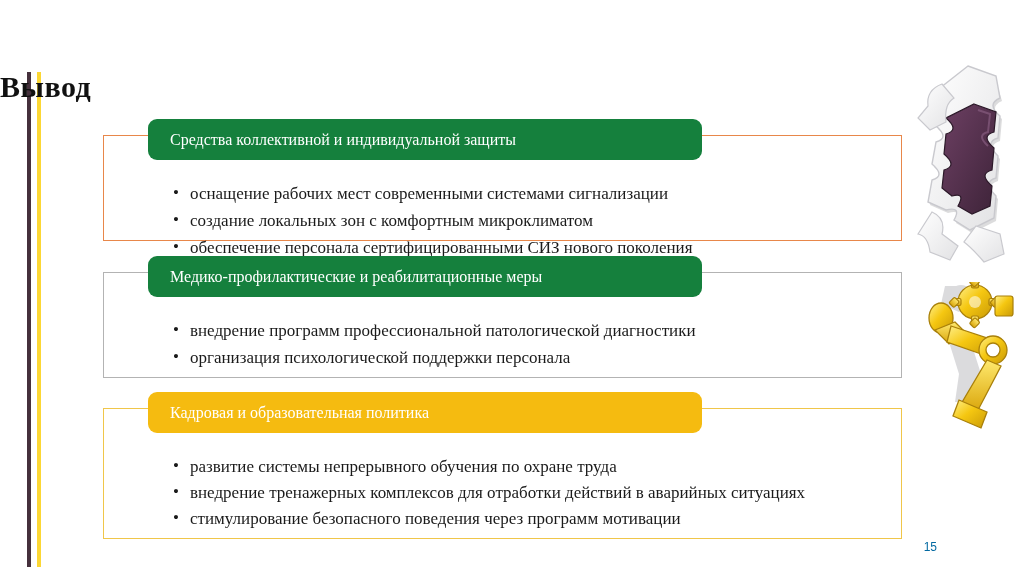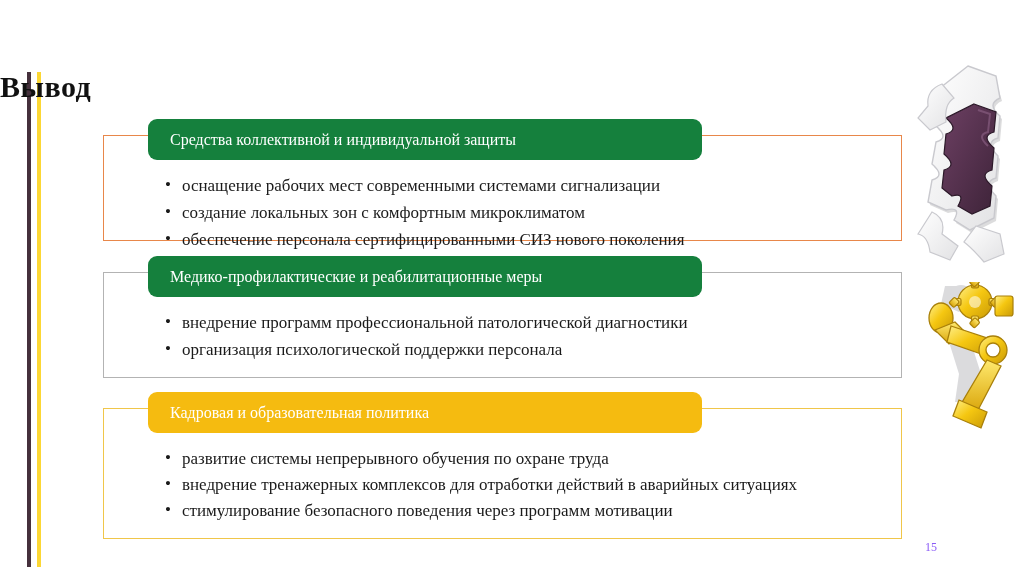--- a/index.html
+++ b/index.html
@@ -78,21 +78,21 @@
     z-index: 3;
   }
   .block.b2 .pill { background: #15803d; }
   .block.b3 .pill { background: #f5bb10; }
 
   .bullets {
     position: absolute;
     left: 62px;
     top: 55px;
     right: 20px;
-    margin: 0;
+    margin: 8px;
     padding: 0;
     list-style: none;
     z-index: 2;
   }
   .bullets li {
     position: relative;
     padding-left: 17px;
     font-size: 17px;
     line-height: 24px;
     color: #1a1a1a;
@@ -113,22 +113,22 @@
   .b3 { top: 392px; height: 147px; }
 
   .b3 .bullets li { margin-bottom: 2px; }
 
   
   .page-num {
     position: absolute;
     right: 87px;
     top: 540px;
     font-size: 12px;
-    color: #8b5cf6;
-    font-family: Liberation Serif, serif;
+    color: #0369a1;
+    font-family: Liberation Sans, sans-serif;
   }
 
   
   .art-puzzle {
     position: absolute;
     left: 912px;
     top: 62px;
     width: 110px;
     height: 215px;
   }

